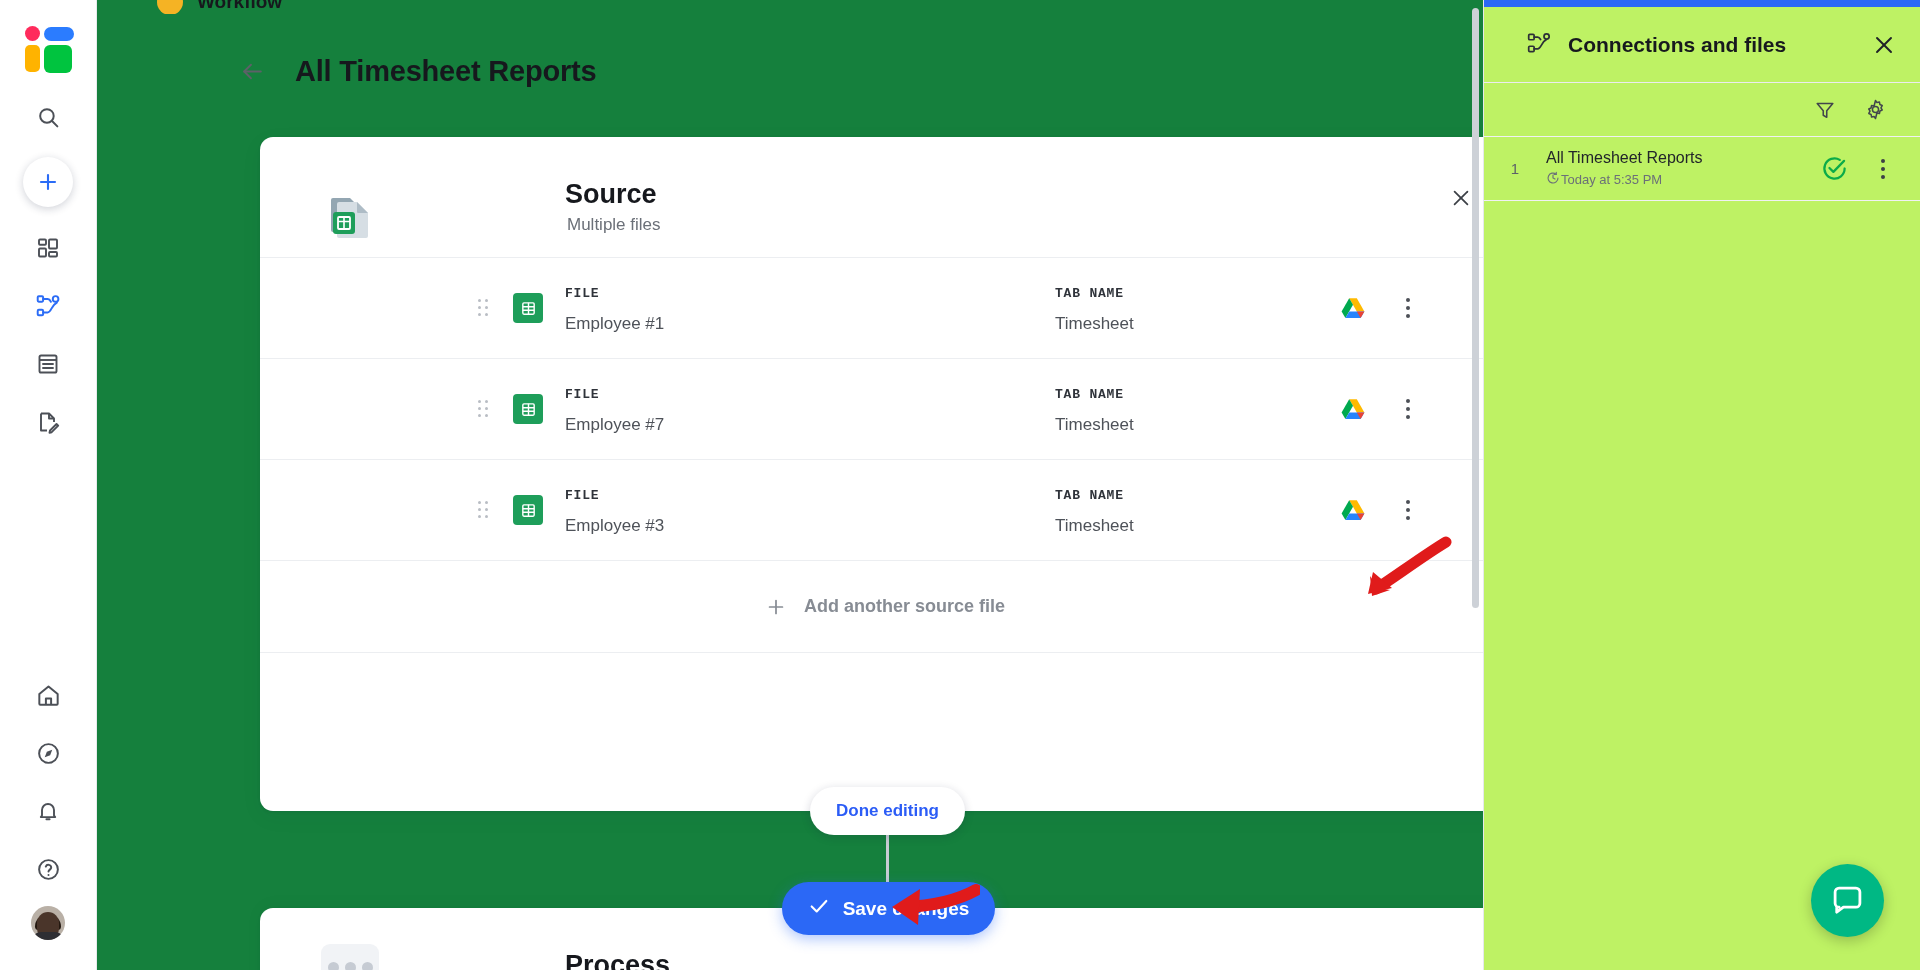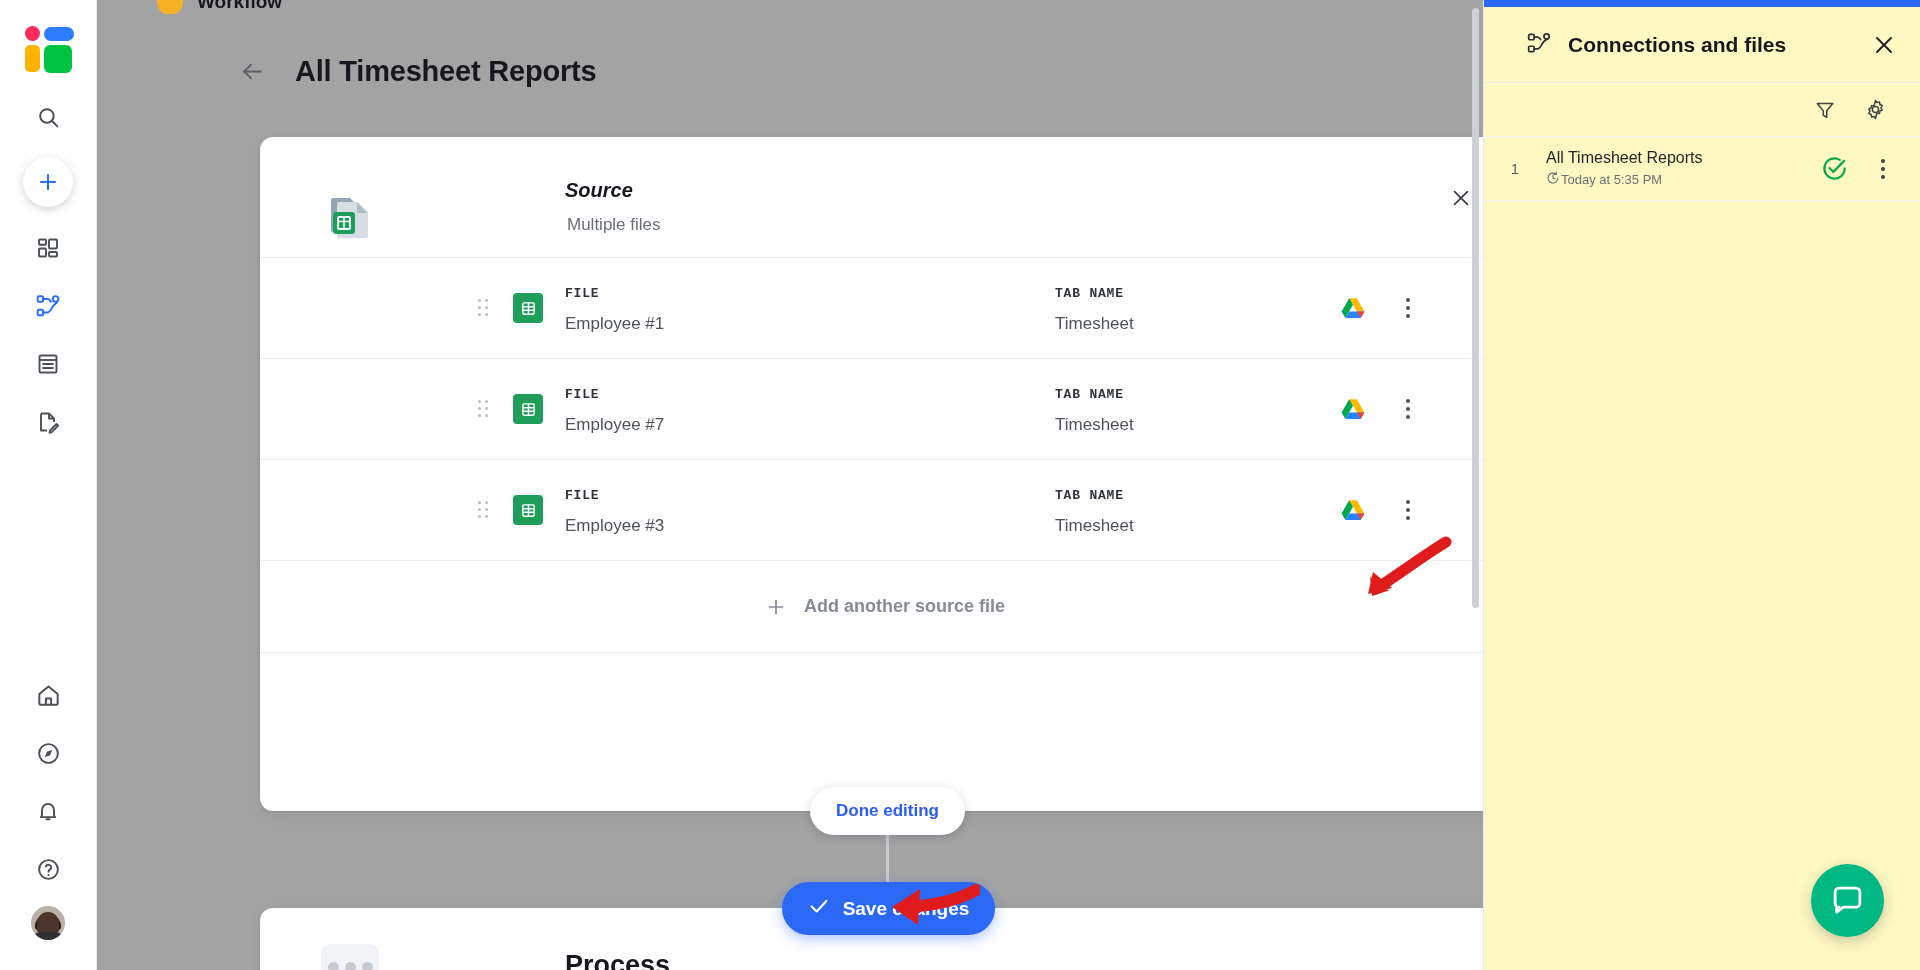--- a/index.html
+++ b/index.html
@@ -52,21 +52,21 @@
     width:22px; height:26px; border-radius:11px 11px 9px 9px; background:#4a352a; }
   .avatar .hair { position:absolute; left:50%; top:26%; transform:translateX(-50%);
     width:26px; height:15px; border-radius:13px 13px 4px 4px; background:#241810; }
   .avatar .shirt{ position:absolute; left:50%; bottom:-3px; transform:translateX(-50%);
     width:34px; height:11px; background:#2e2e33; border-radius:10px 10px 0 0;}
 
   
   .canvas {
     position: absolute; left: 97px; top: 0;
     width: 1386px; height: 970px;
-    background: #a3a3a3;
+    background: #15803d;
     overflow: hidden;
   }
   .crumb {
     position: absolute; left: 60px; top: -10px;
     display: flex; align-items: center; gap: 14px;
     height: 24px; overflow: hidden;
   }
   .crumb .ball { width: 26px; height: 26px; border-radius: 50%; background: #f5b324; }
   .crumb .ctext { font-size: 19px; font-weight: 700; color: #16181d; }
 
@@ -82,21 +82,21 @@
 
   .card {
     position: absolute; left: 163px; top: 137px;
     width: 1250px; height: 674px;
     background: #ffffff;
     border-radius: 13px;
     box-shadow: 0 1px 3px rgba(20,30,60,.10), 0 6px 22px rgba(20,30,60,.05);
   }
   .card-head { position: relative; height: 120px; }
   .src-icon { position: absolute; left: 61px; top: 49px; width: 58px; height: 58px; }
-  .card-title { position: absolute; left: 305px; top: 42px; font-size: 20px; font-weight: 700; color: #16181d; font-style: italic; }
+  .card-title { position: absolute; left: 305px; top: 42px; font-size: 27px; font-weight: 700; color: #16181d; }
   .card-sub { position: absolute; left: 307px; top: 78px; font-size: 17px; color: #6b7078; }
   .card-x {
     position: absolute; right: 32px; top: 44px; width: 34px; height: 34px;
     display: flex; align-items: center; justify-content: center;
     color: #3c4046; cursor: pointer;
   }
 
   .rows { border-top: 1px solid #eceef1; }
   .row {
     position: relative; height: 101px;
@@ -180,21 +180,21 @@
 
   .scrollbar {
     position: absolute; right: 4px; top: 8px;
     width: 7px; height: 600px; border-radius: 4px; background: #cdd1d7; cursor: pointer;
   }
 
   
   .panel {
     position: absolute; right: 0; top: 0;
     width: 437px; height: 970px;
-    background: #fef9c3;
+    background: #bef264;
     border-left: 1px solid #e6e8ec;
     z-index: 6;
   }
   .panel-topbar { height: 7px; background: #2b68f6; }
   .panel-head {
     height: 76px; display: flex; align-items: center;
     padding: 0 24px 0 42px; border-bottom: 1px solid #ececf0;
   }
   .panel-head .ptitle { font-size: 21px; font-weight: 700; color: #17191e; margin-left: 16px; }
   .panel-head .px { margin-left: auto; color: #1f2227; cursor: pointer; display: flex; }

